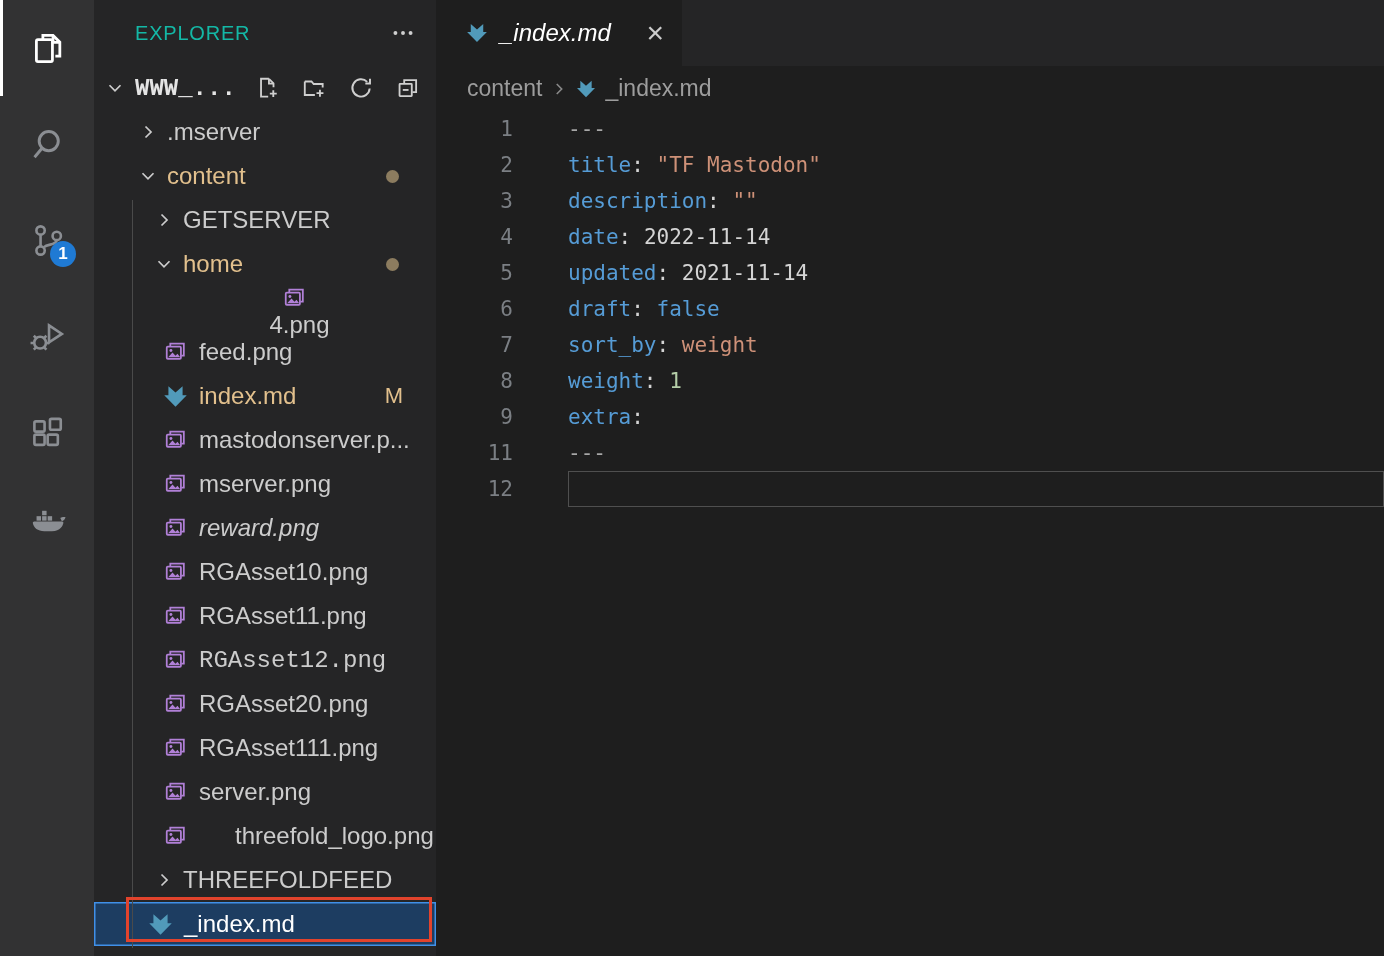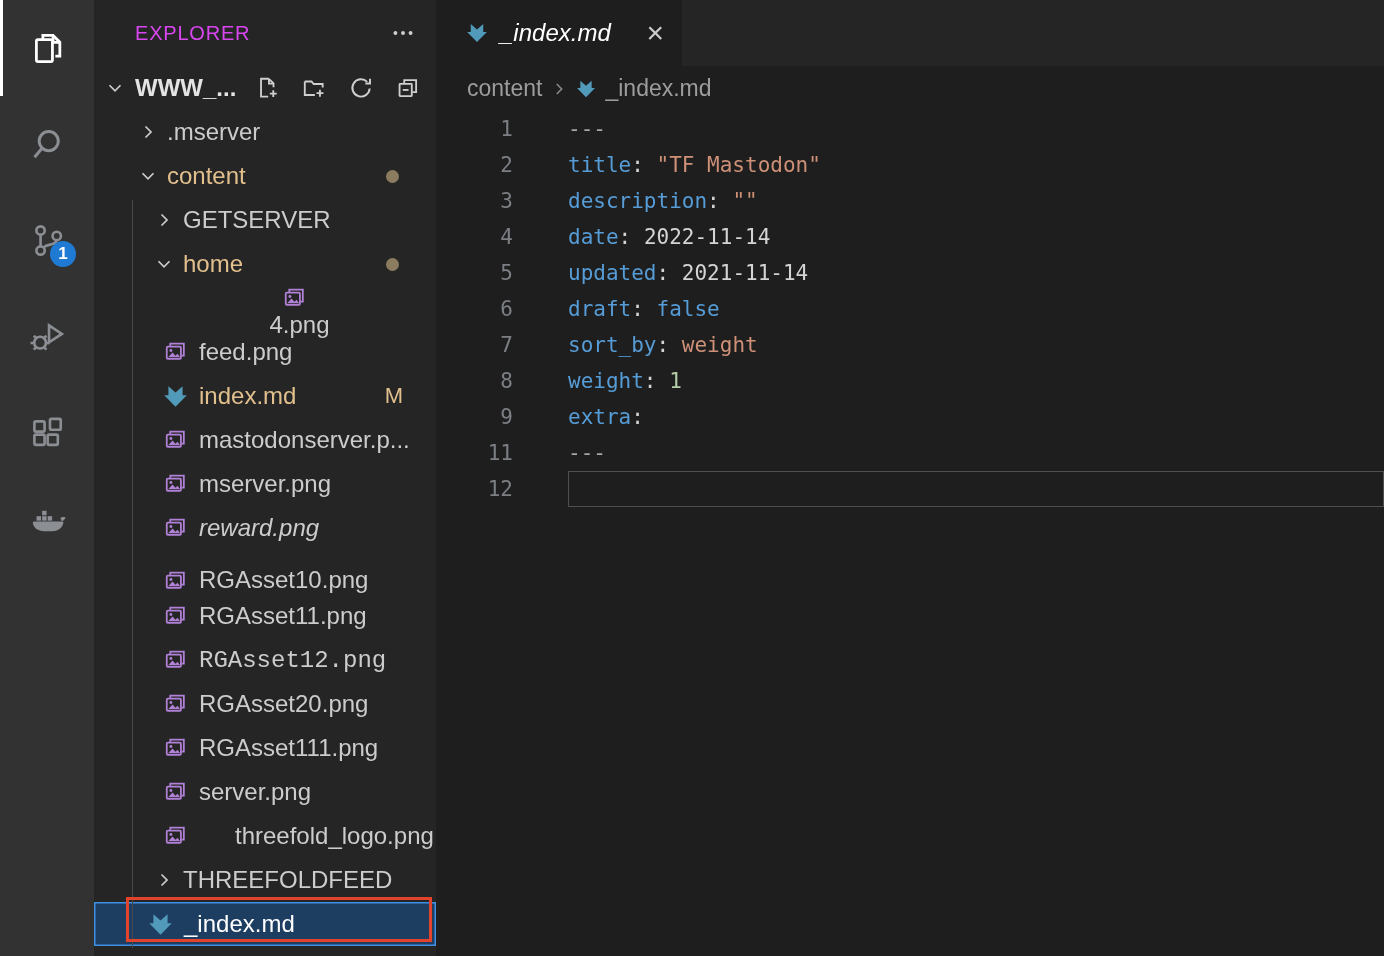--- a/index.html
+++ b/index.html
@@ -12,24 +12,24 @@
   .ab-item{position:absolute;left:0;width:94px;height:96px;display:flex;align-items:center;justify-content:center;color:#8b8e93;cursor:pointer;}
   .ab-item.active{color:#ffffff;}
   .ab-item.active::before{content:'';position:absolute;left:0;top:0;width:3px;height:100%;background:#ffffff;}
   .ab-ic{width:37px;height:37px;display:block;}
   .ab-badge{position:absolute;right:18px;bottom:21px;min-width:26px;height:26px;border-radius:13px;background:#1f7ad4;color:#fff;
     font-size:17px;font-weight:700;display:flex;align-items:center;justify-content:center;}
 
   
   .sidebar{position:absolute;left:94px;top:0;width:342px;height:100%;background:#252526;color:#cccccc;}
   .sb-header{height:66px;display:flex;align-items:center;padding:0 20px 0 41px;}
-  .sb-title{font-size:20px;letter-spacing:.8px;color:#d946ef;flex:1;}
+  .sb-title{font-size:20px;letter-spacing:.8px;color:#14b8a6;flex:1;}
   .sm-ic{width:26px;height:26px;display:block;color:#cfcfcf;}
   .root-row{height:44px;display:flex;align-items:center;padding-left:11px;cursor:pointer;}
-  .root-label{font-weight:700;font-size:24px;color:#e4e4e4;margin-left:10px;white-space:nowrap;}
+  .root-label{font-weight:700;font-size:24px;color:#e4e4e4;margin-left:10px;white-space:nowrap;font-family:Liberation Mono, monospace;}
   .root-actions{margin-left:auto;display:flex;gap:21px;padding-right:15px;}
   .tw{width:20px;height:20px;display:block;color:#cccccc;flex:none;}
   .fi{width:25px;height:25px;display:block;flex:none;margin-right:11px;}
   .trow{height:44px;display:flex;align-items:center;font-size:24px;color:#cccccc;cursor:pointer;white-space:nowrap;}
   .trow .tw{margin-right:9px;}
   .trow.sel{background:#1d3d61;box-shadow:inset 0 0 0 1.5px #4090e8;color:#ffffff;}
   .tlabel.mod{color:#e2c08d;}
   .trow.sel .tlabel{color:#ffffff;}
   .dot{margin-left:auto;margin-right:37px;width:13px;height:13px;border-radius:50%;background:#8c7c5f;flex:none;}
   .mbadge{margin-left:auto;margin-right:33px;color:#e2c08d;font-size:22px;}
@@ -271,21 +271,21 @@
           <span class="ic fi">
             <svg viewBox="0 0 24 24">
               <path d="M7 6V3.5h13V15h-2.4" fill="none" stroke="#b180d7" stroke-width="1.7"></path>
               <rect x="3.6" y="6.4" width="13.6" height="11.6" rx="1" fill="none" stroke="#b180d7" stroke-width="1.7"></rect>
               <circle cx="7.6" cy="10.1" r="1.4" fill="#b180d7"></circle>
               <path d="M5.2 16.4l3.9-4.4 2.9 3.1 1.9-1.9 2.4 3.2H5.2z" fill="#b180d7"></path>
             </svg>
           </span>
           <span class="tlabel">reward.png</span>
         </div>
-        <div class="trow" style="padding-left: 69px; align-items: flex-end;">
+        <div class="trow" style="padding-left: 69px;">
           <span class="ic fi">
             <svg viewBox="0 0 24 24">
               <path d="M7 6V3.5h13V15h-2.4" fill="none" stroke="#b180d7" stroke-width="1.7"></path>
               <rect x="3.6" y="6.4" width="13.6" height="11.6" rx="1" fill="none" stroke="#b180d7" stroke-width="1.7"></rect>
               <circle cx="7.6" cy="10.1" r="1.4" fill="#b180d7"></circle>
               <path d="M5.2 16.4l3.9-4.4 2.9 3.1 1.9-1.9 2.4 3.2H5.2z" fill="#b180d7"></path>
             </svg>
           </span>
           <span class="tlabel">RGAsset10.png</span>
         </div>

